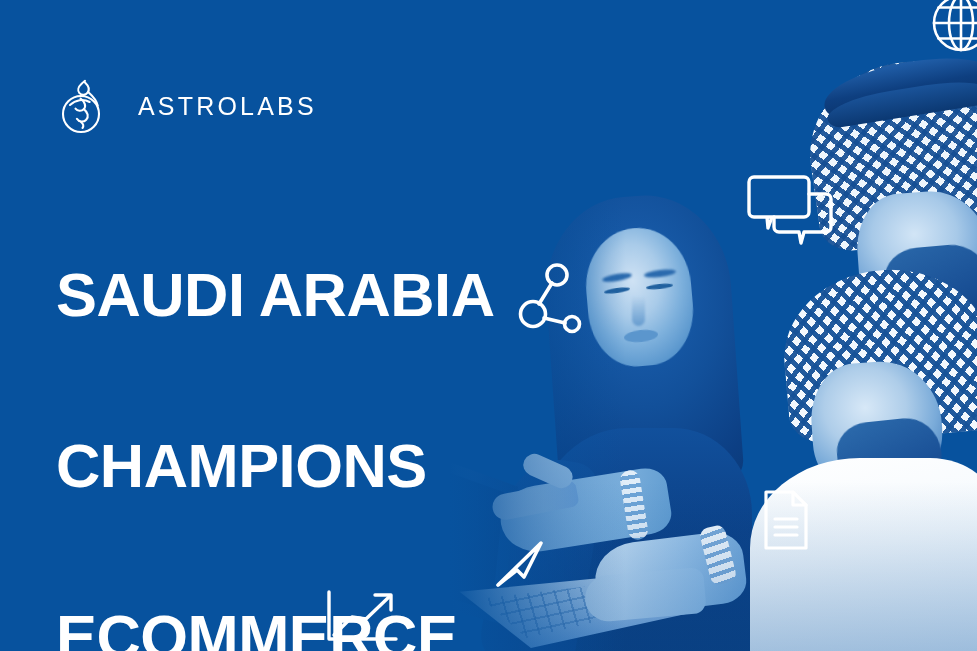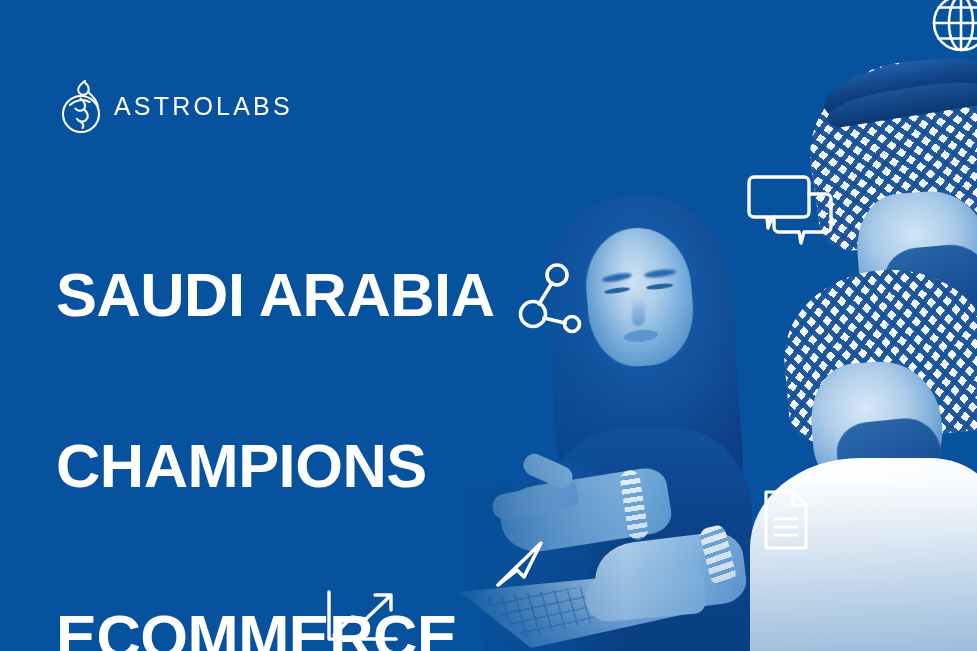--- a/index.html
+++ b/index.html
@@ -223,21 +223,21 @@
     position:absolute; inset:0;
     background:
       linear-gradient(90deg, #07529e 0%, #07529e 46%, rgba(7,82,158,.55) 54%, rgba(7,82,158,0) 64%),
       linear-gradient(0deg, rgba(7,82,158,.30) 0%, rgba(7,82,158,0) 26%);
     pointer-events:none;
   }
 
   
   .brand {
     position:absolute; left:58px; top:78px;
-    display:flex; align-items:center; gap:6px;
+    display:flex; align-items:center; gap:30px;
   }
   .brand .mark { width:50px; height:56px; display:block; }
   .wordmark {
     color:#ffffff; font-size:25px; font-weight:400;
     letter-spacing:3.2px; line-height:1;
     font-family:"Liberation Sans", sans-serif;
   }
 
   .headline {
     position:absolute; left:56px; top:152px;

